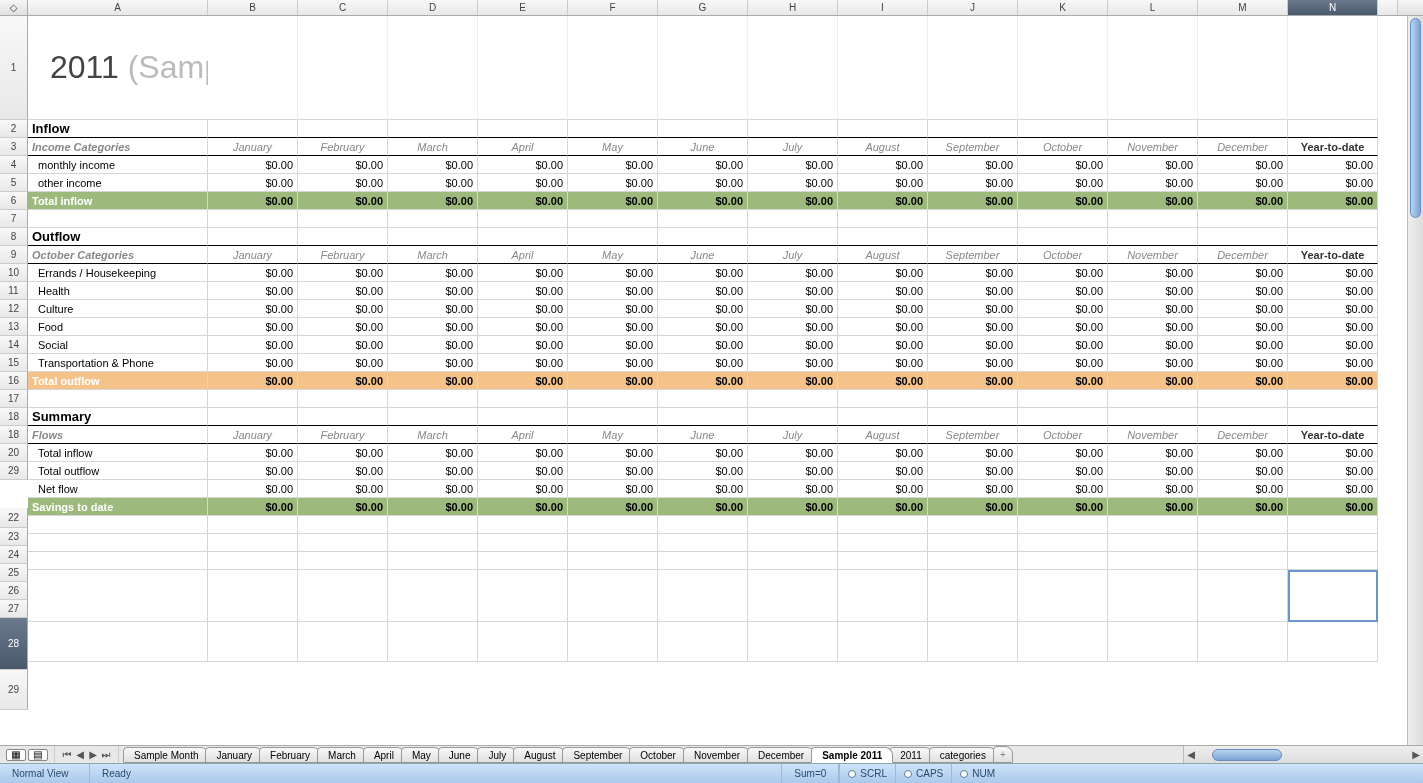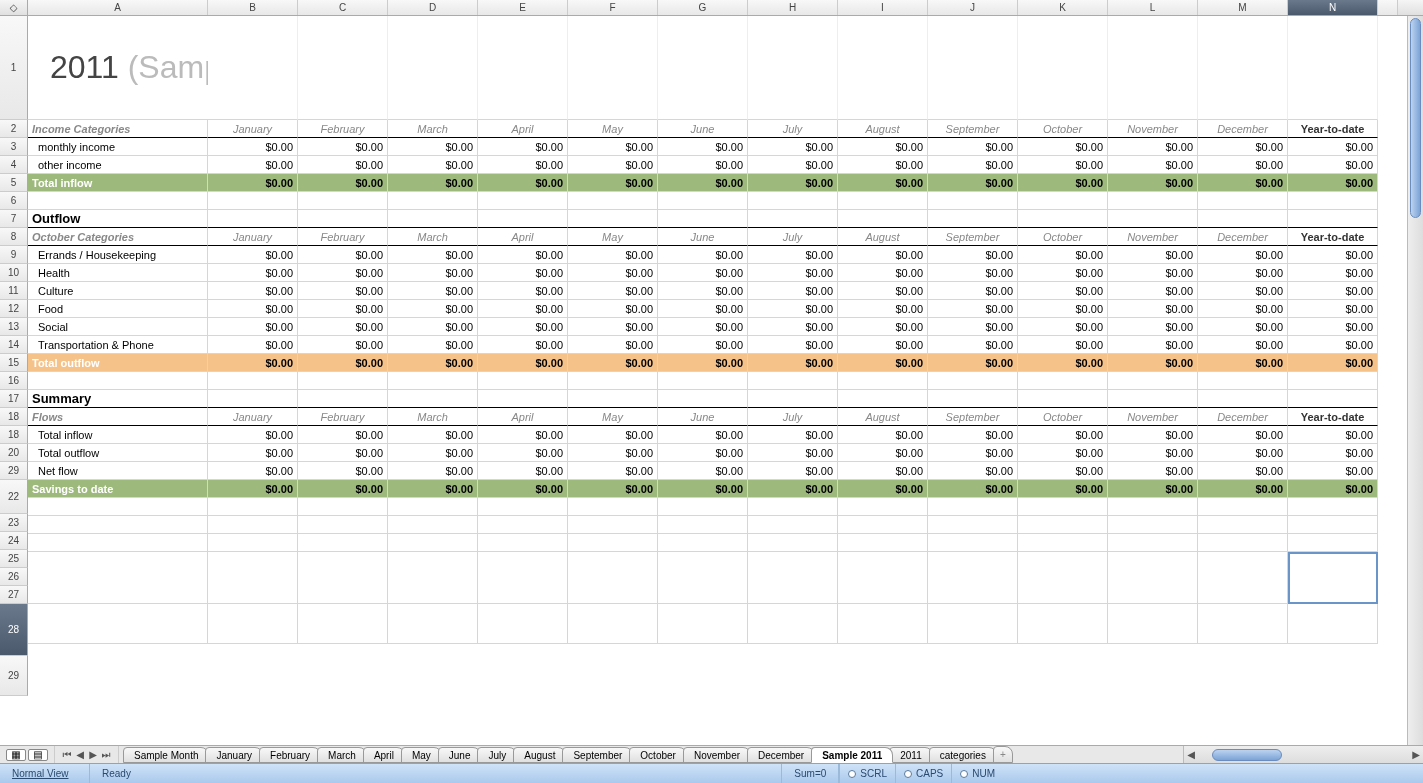--- a/index.html
+++ b/index.html
@@ -160,21 +160,21 @@
     bottom:0; left:0; right:0;
     height:20px;
     background: linear-gradient(#cfe3f8,#a9c9ec);
     border-top:1px solid #8aa;
     display:flex;
     align-items:center;
     font-size:10px;
     color:#2a4a70;
   }
   .status-seg { padding:0 12px; border-right:1px solid #9bb9d8; height:100%; display:flex; align-items:center; }
-  .status-seg.wide { flex:0 0 auto; min-width:90px;text-decoration:underline;}
+  .status-seg.wide { flex:0 0 auto; min-width:90px;}
   .ind { display:flex; align-items:center; gap:4px; padding:0 8px; border-left:1px solid #9bb9d8; height:100%;}
   .ind-dot { width:8px; height:8px; border-radius:50%; background:#fff; border:1px solid #5a7a9c;}
 </style>
 </head>
 <body>
 
 <div class="col-headers">
   <div class="corner">
     <span>◇</span>
   </div>
@@ -214,21 +214,21 @@
         <div class="row-h" style="height: 18px;">12</div>
         <div class="row-h" style="height: 18px;">13</div>
         <div class="row-h" style="height: 18px;">14</div>
         <div class="row-h" style="height: 18px;">15</div>
         <div class="row-h" style="height: 18px;">16</div>
         <div class="row-h" style="height: 18px;">17</div>
         <div class="row-h" style="height: 18px;">18</div>
         <div class="row-h" style="height: 18px;">18</div>
         <div class="row-h" style="height: 18px;">20</div>
         <div class="row-h" style="height: 18px;">29</div>
-        <div class="row-h" style="height: 34px;">22</div>
+        <div class="row-h" style="height: 20px; margin-top: 28px;">22</div>
         <div class="row-h" style="height: 18px;">23</div>
         <div class="row-h" style="height: 18px;">24</div>
         <div class="row-h" style="height: 18px;">25</div>
         <div class="row-h" style="height: 18px;">26</div>
         <div class="row-h" style="height: 18px;">27</div>
         <div class="row-h sel" style="height: 52px;">28</div>
         <div class="row-h" style="height: 40px;">29</div>
       </div>
     <div class="cells" id="cells">
         <div class="row" style="height: 104px;">
@@ -241,20 +241,36 @@
           <div class="cell" style="width: 90px; border-right: 1px solid rgb(238, 238, 238);"></div>
           <div class="cell" style="width: 90px; border-right: 1px solid rgb(238, 238, 238);"></div>
           <div class="cell" style="width: 90px; border-right: 1px solid rgb(238, 238, 238);"></div>
           <div class="cell" style="width: 90px; border-right: 1px solid rgb(238, 238, 238);"></div>
           <div class="cell" style="width: 90px; border-right: 1px solid rgb(238, 238, 238);"></div>
           <div class="cell" style="width: 90px; border-right: 1px solid rgb(238, 238, 238);"></div>
           <div class="cell" style="width: 90px; border-right: 1px solid rgb(238, 238, 238);"></div>
           <div class="cell" style="width: 90px; border-right: 1px solid rgb(238, 238, 238);"></div>
           <div class="cell" style="width: 90px; border-right: 1px solid rgb(238, 238, 238);"></div>
           <div class="cell" style="width: 90px; border-right: 1px solid rgb(238, 238, 238);"></div>
+        </div>
+        <div class="row" style="height: 18px;">
+          <div class="cell sect-h" style="width: 180px; border-bottom: 1px solid rgb(0, 0, 0);">Inflow</div>
+          <div class="cell" style="width: 90px; border-bottom: 1px solid rgb(0, 0, 0);"></div>
+          <div class="cell" style="width: 90px; border-bottom: 1px solid rgb(0, 0, 0);"></div>
+          <div class="cell" style="width: 90px; border-bottom: 1px solid rgb(0, 0, 0);"></div>
+          <div class="cell" style="width: 90px; border-bottom: 1px solid rgb(0, 0, 0);"></div>
+          <div class="cell" style="width: 90px; border-bottom: 1px solid rgb(0, 0, 0);"></div>
+          <div class="cell" style="width: 90px; border-bottom: 1px solid rgb(0, 0, 0);"></div>
+          <div class="cell" style="width: 90px; border-bottom: 1px solid rgb(0, 0, 0);"></div>
+          <div class="cell" style="width: 90px; border-bottom: 1px solid rgb(0, 0, 0);"></div>
+          <div class="cell" style="width: 90px; border-bottom: 1px solid rgb(0, 0, 0);"></div>
+          <div class="cell" style="width: 90px; border-bottom: 1px solid rgb(0, 0, 0);"></div>
+          <div class="cell" style="width: 90px; border-bottom: 1px solid rgb(0, 0, 0);"></div>
+          <div class="cell" style="width: 90px; border-bottom: 1px solid rgb(0, 0, 0);"></div>
+          <div class="cell" style="width: 90px; border-bottom: 1px solid rgb(0, 0, 0);"></div>
         </div>
         <div class="row" style="height: 18px;">
           <div class="cell cat-h" style="width: 180px; border-bottom: 1px solid rgb(0, 0, 0);">Income Categories</div>
           <div class="cell center month-h" style="width: 90px; border-bottom: 1px solid rgb(0, 0, 0);">January</div>
           <div class="cell center month-h" style="width: 90px; border-bottom: 1px solid rgb(0, 0, 0);">February</div>
           <div class="cell center month-h" style="width: 90px; border-bottom: 1px solid rgb(0, 0, 0);">March</div>
           <div class="cell center month-h" style="width: 90px; border-bottom: 1px solid rgb(0, 0, 0);">April</div>
           <div class="cell center month-h" style="width: 90px; border-bottom: 1px solid rgb(0, 0, 0);">May</div>
           <div class="cell center month-h" style="width: 90px; border-bottom: 1px solid rgb(0, 0, 0);">June</div>
           <div class="cell center month-h" style="width: 90px; border-bottom: 1px solid rgb(0, 0, 0);">July</div>

